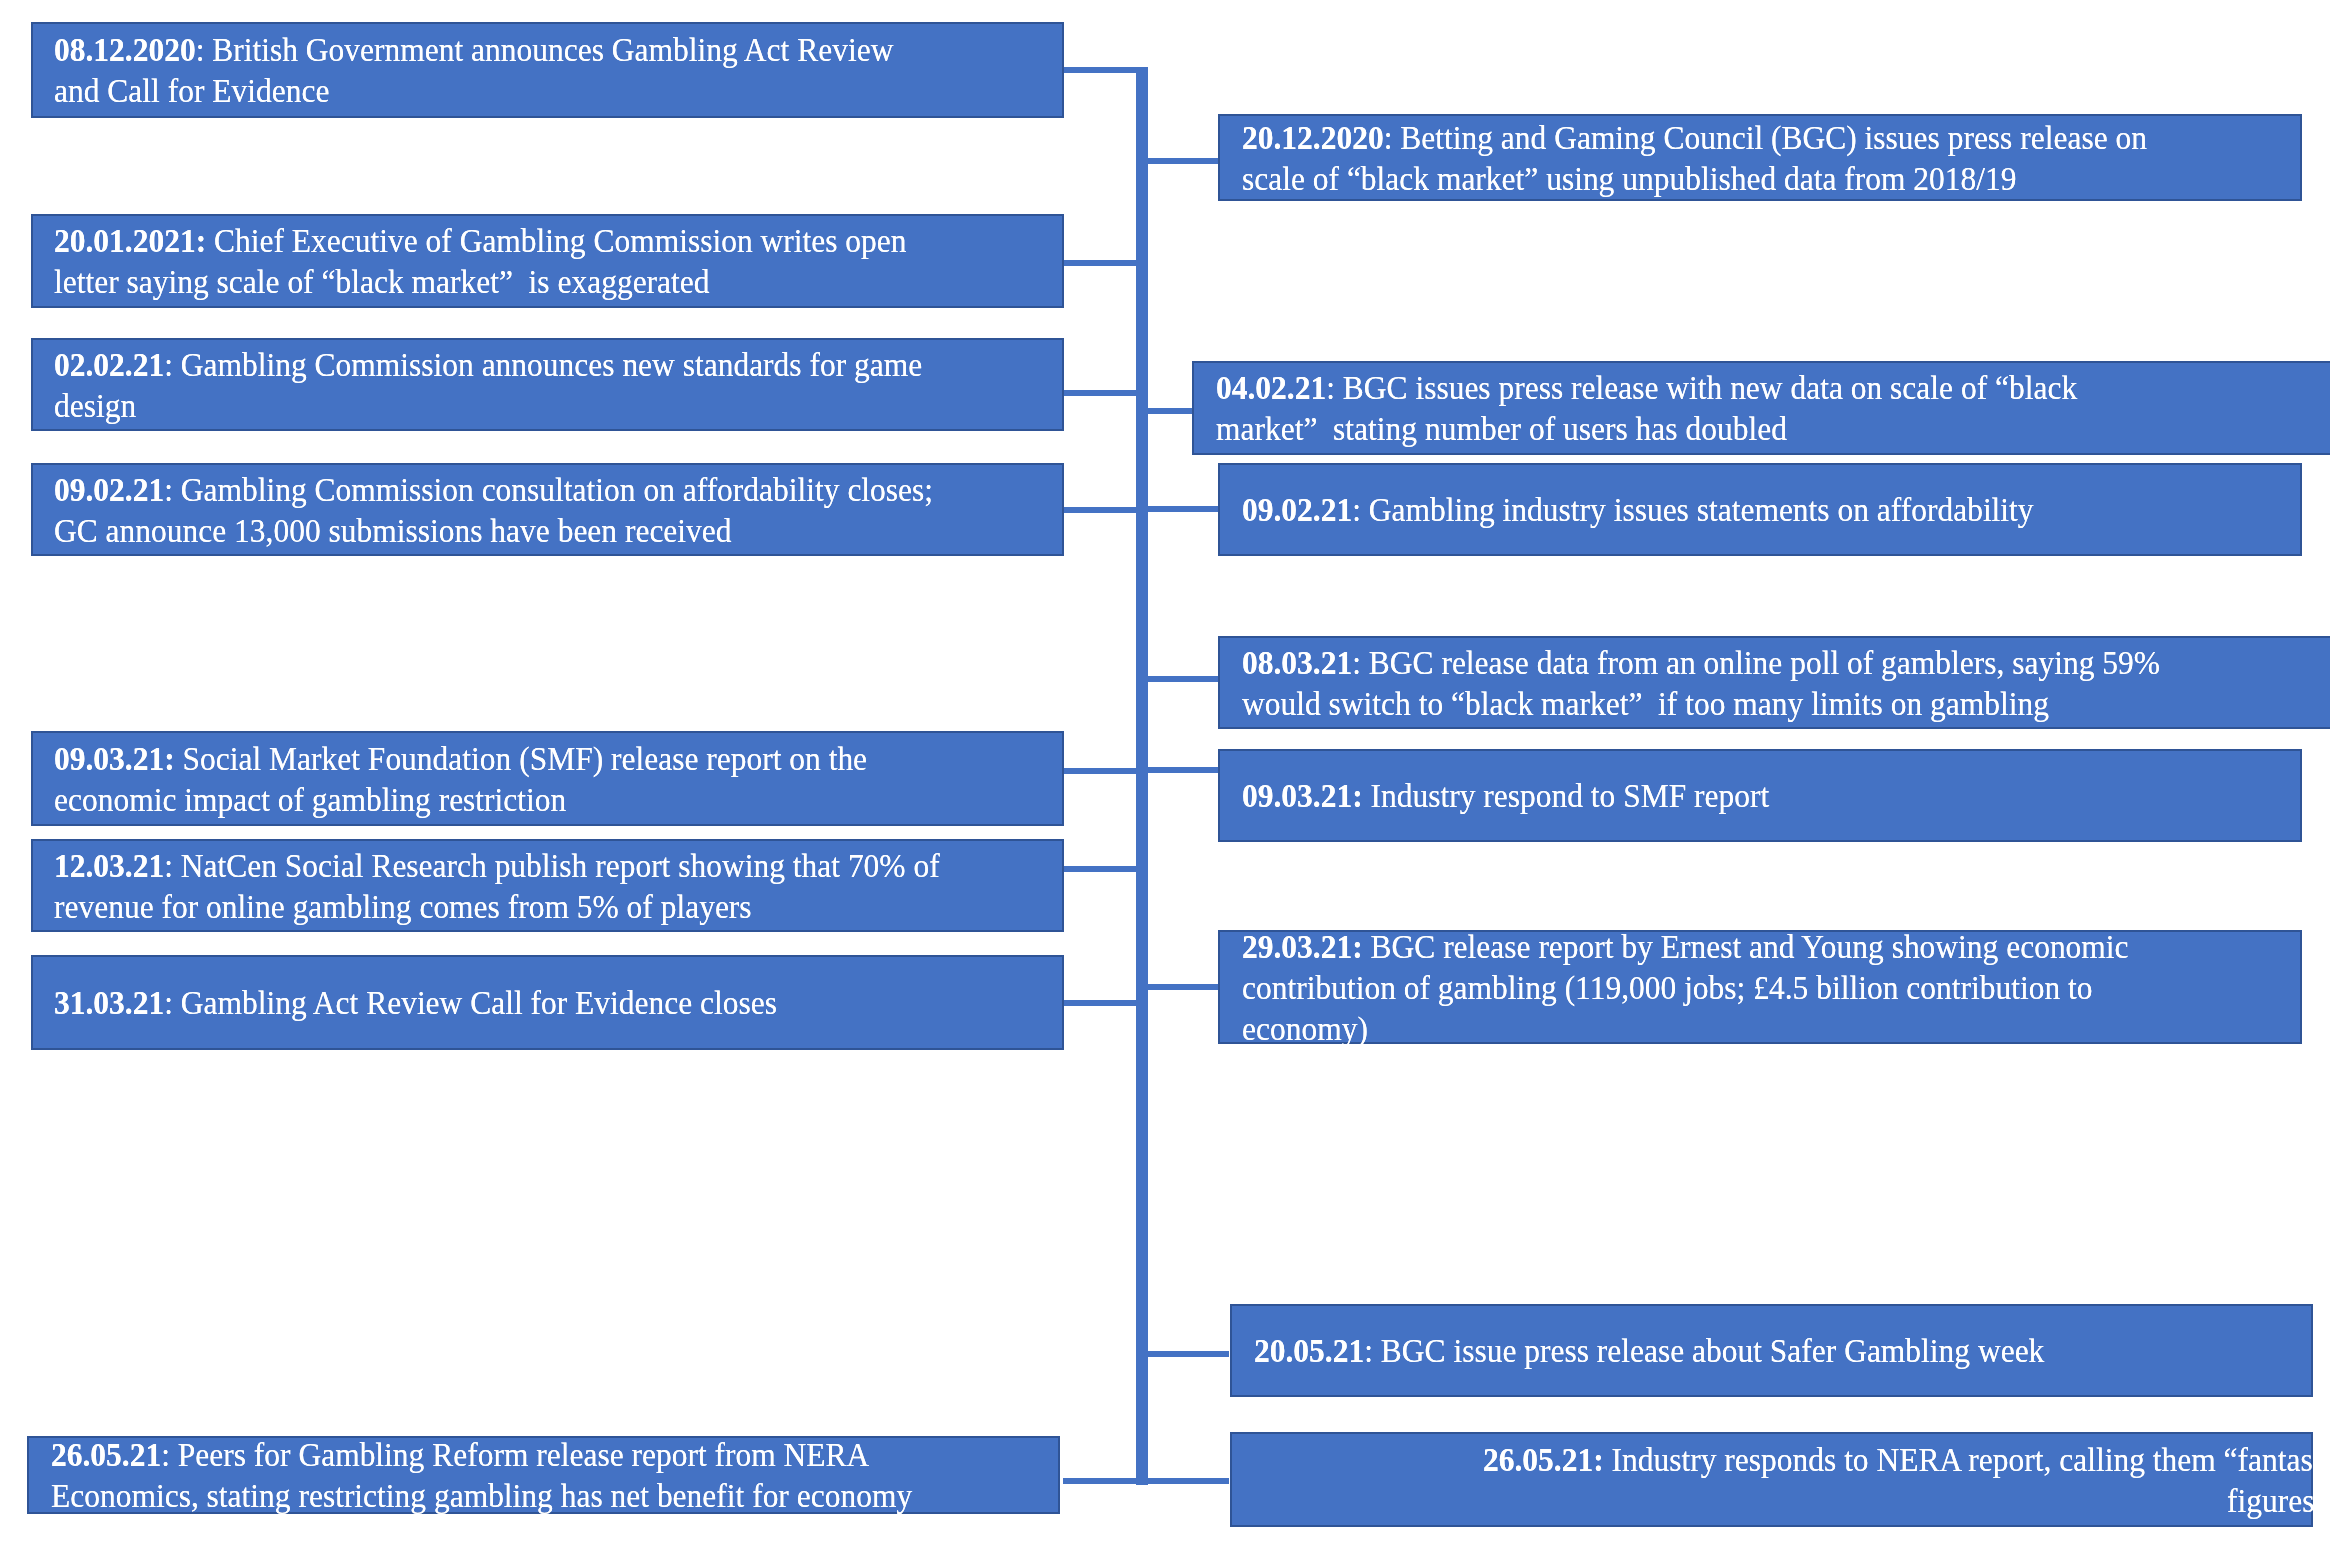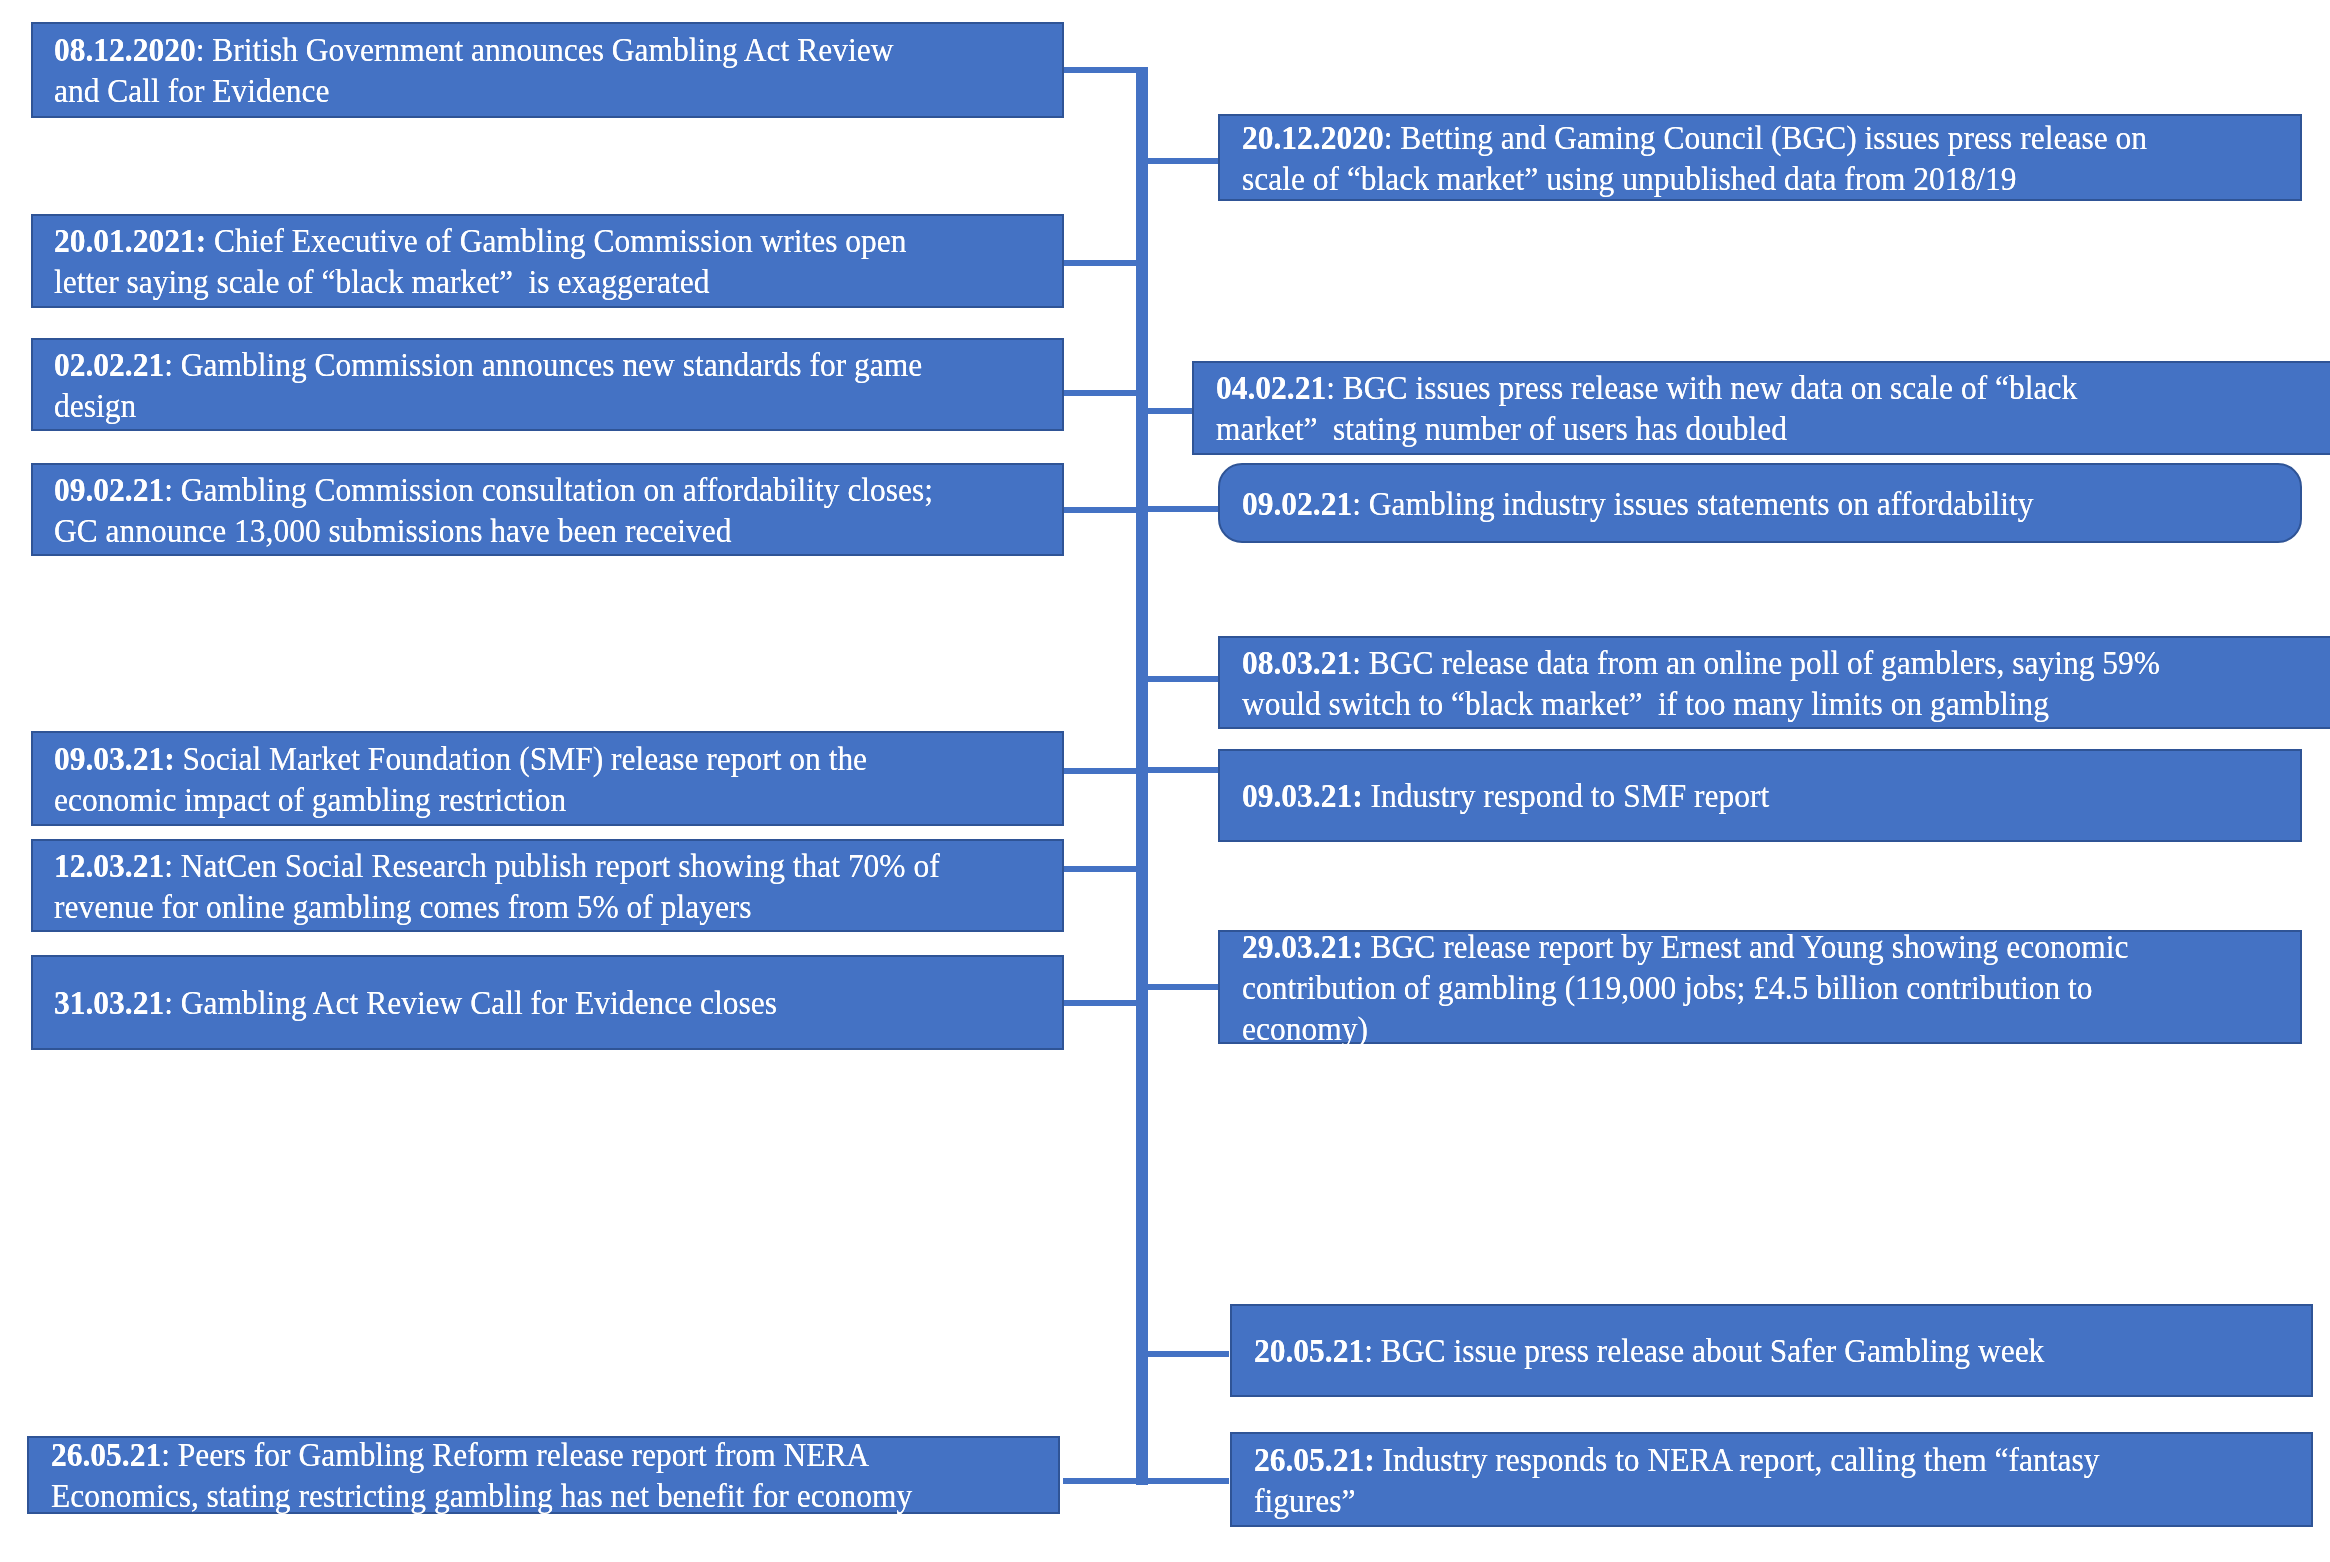--- a/index.html
+++ b/index.html
@@ -68,36 +68,36 @@
 Economics, stating restricting gambling has net benefit for economy</span></span></div>
   </div>
   <div class="tbox" style="left:1218px;top:114px;width:1084px;height:87px;">
     <div class="inner"><span class="txt"><b>20.12.2020</b><span>:</span><span> Betting and Gaming Council (BGC) issues press release on
 scale of “black market” using unpublished data from 2018/19</span></span></div>
   </div>
   <div class="tbox" style="left:1192px;top:361px;width:1148px;height:94px;padding-left:34px;">
     <div class="inner"><span class="txt"><b>04.02.21</b><span>:</span><span> BGC issues press release with new data on scale of “black
 market”&nbsp; stating number of users has doubled</span></span></div>
   </div>
-  <div class="tbox" style="left:1218px;top:463px;width:1084px;height:80px;border-radius:24px;">
+  <div class="tbox" style="left:1218px;top:463px;width:1084px;height:93px;">
     <div class="inner"><span class="txt"><b>09.02.21</b><span>:</span><span> Gambling industry issues statements on affordability</span></span></div>
   </div>
   <div class="tbox" style="left:1218px;top:636px;width:1264px;height:93px;">
     <div class="inner"><span class="txt"><b>08.03.21</b><span>:</span><span> BGC release data from an online poll of gamblers, saying 59%
 would switch to “black market”&nbsp; if too many limits on gambling</span></span></div>
   </div>
   <div class="tbox" style="left:1218px;top:733px;width:1084px;height:93px;margin-top:16px;">
     <div class="inner"><span class="txt"><b>09.03.21</b><span class="bcol">:</span><span> Industry respond to SMF report</span></span></div>
   </div>
   <div class="tbox" style="left:1218px;top:930px;width:1084px;height:114px;">
     <div class="inner"><span class="txt"><b>29.03.21</b><span class="bcol">:</span><span> BGC release report by Ernest and Young showing economic
 contribution of gambling (119,000&nbsp;jobs; £4.5 billion contribution to
 economy)</span></span></div>
   </div>
   <div class="tbox" style="left:1230px;top:1304px;width:1083px;height:93px;">
     <div class="inner"><span class="txt"><b>20.05.21</b><span>:</span><span> BGC issue press release about Safer Gambling week</span></span></div>
   </div>
-  <div class="tbox" style="left:1230px;top:1432px;width:1083px;height:95px;">
+  <div class="tbox" style="left:1230px;top:1432px;width:1083px;height:95px;text-align:right;">
     <div class="inner"><span class="txt"><b>26.05.21</b><span class="bcol">:</span><span> Industry responds to NERA report, calling them “fantasy
 figures”</span></span></div>
   </div>
 </div>
 
 
 </body></html>

